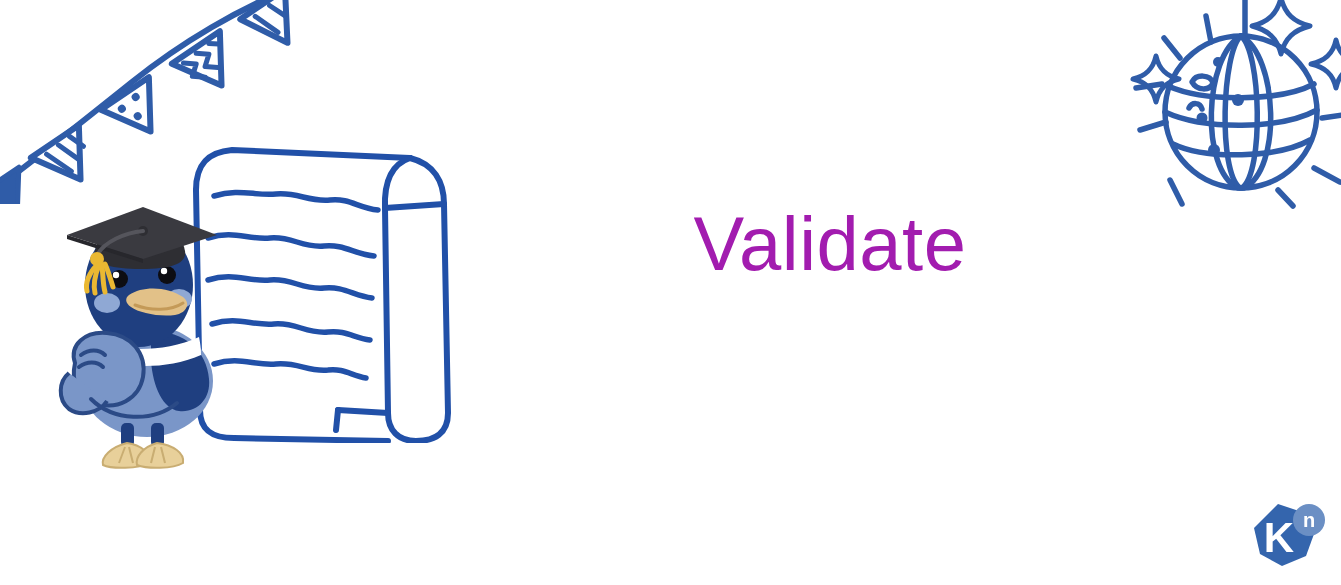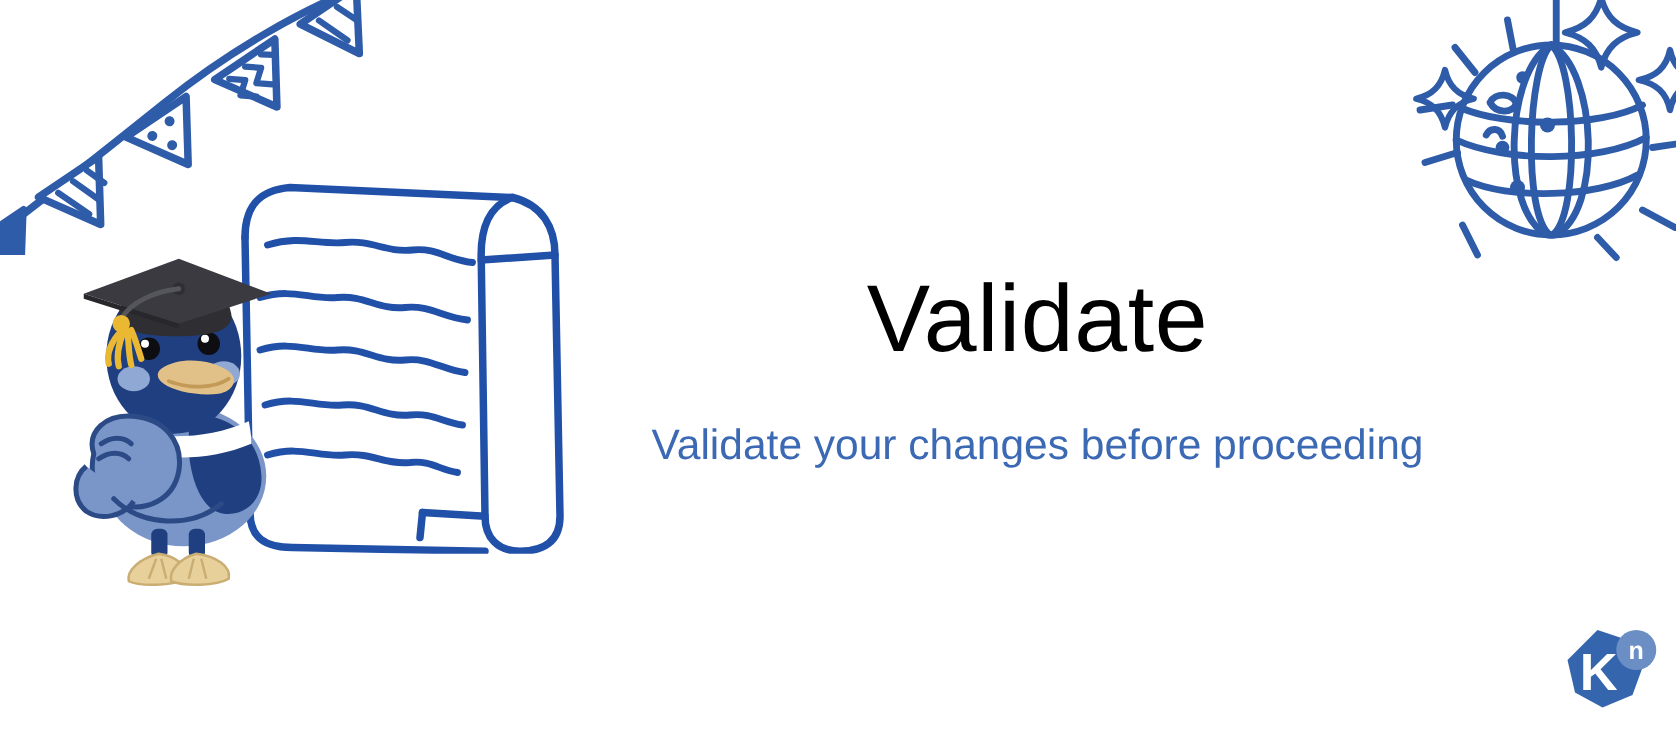--- a/index.html
+++ b/index.html
@@ -61,27 +61,27 @@
   
   #text-block {
     position: absolute;
     left: 460px;
     top: 205px;
     width: 740px;
     text-align: center;
   }
 
   #page-title {
-    margin: 12px;
+    margin: 0;
     font-family: "Liberation Sans", sans-serif;
     font-size: 76px;
     font-weight: 400;
     line-height: 1.02;
     letter-spacing: 0.5px;
-    color: #000000;
+    color: #a21caf;
     white-space: nowrap;
   }
 
   #page-subtitle {
     margin: 42px 0 0 0;
     font-family: "Liberation Sans", sans-serif;
     font-size: 34px;
     font-weight: 400;
     line-height: 1.15;
     letter-spacing: 0px;
@@ -251,21 +251,20 @@
 
     <circle cx="42" cy="74" r="7" fill="#eab832"></circle>
     <path d="M42 80 C 34 88, 30 98, 32 106" fill="none" stroke="#eab832" stroke-width="5" stroke-linecap="round"></path>
     <path d="M44 80 C 40 90, 38 100, 40 108" fill="none" stroke="#eab832" stroke-width="5" stroke-linecap="round"></path>
     <path d="M47 80 C 48 90, 48 100, 50 107" fill="none" stroke="#eab832" stroke-width="5" stroke-linecap="round"></path>
     <path d="M50 79 C 54 88, 56 96, 58 102" fill="none" stroke="#eab832" stroke-width="5" stroke-linecap="round"></path>
   </svg>
 
   <div id="text-block">
     <h1 id="page-title">Validate</h1>
-    <p id="page-subtitle">Validate your changes before proceeding</p>
   </div>
 
   <svg id="brand-logo" viewBox="0 0 82 72" xmlns="http://www.w3.org/2000/svg">
 
     <polygon points="30,4 54,12 66,34 58,56 34,66 12,54 6,28" fill="#3465ad"></polygon>
 
     <circle cx="61" cy="20" r="16" fill="#6b8fc4"></circle>
 
     <text x="31" y="52" text-anchor="middle" font-family="Liberation Sans, sans-serif" font-size="42" font-weight="700" fill="#ffffff">K</text>
     <text x="61" y="27" text-anchor="middle" font-family="Liberation Sans, sans-serif" font-size="20" font-weight="700" fill="#ffffff">n</text>

